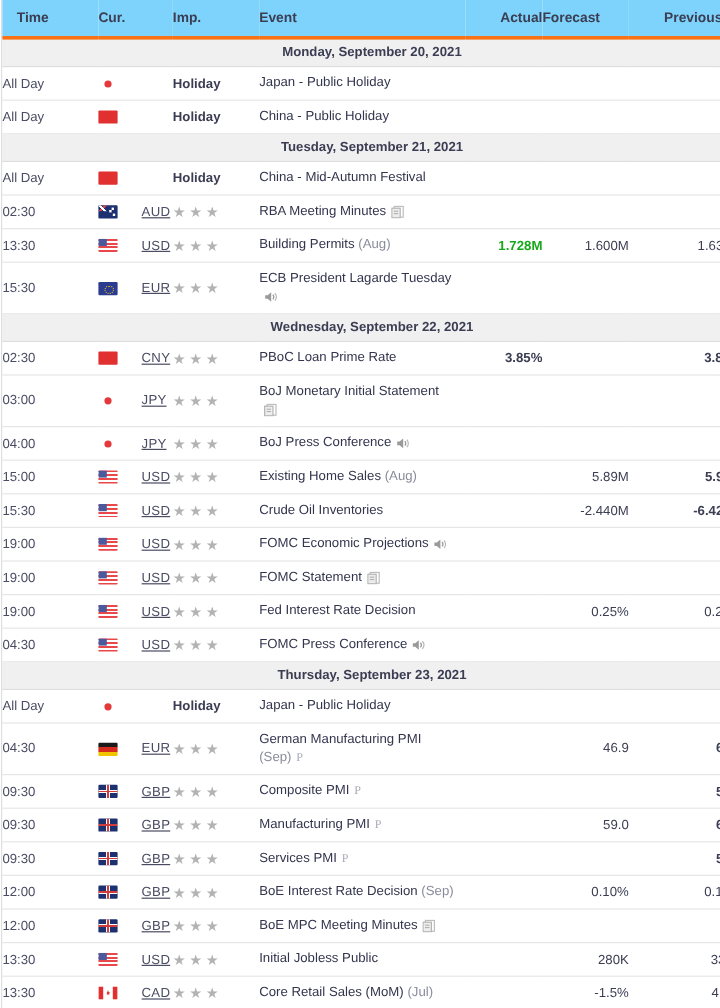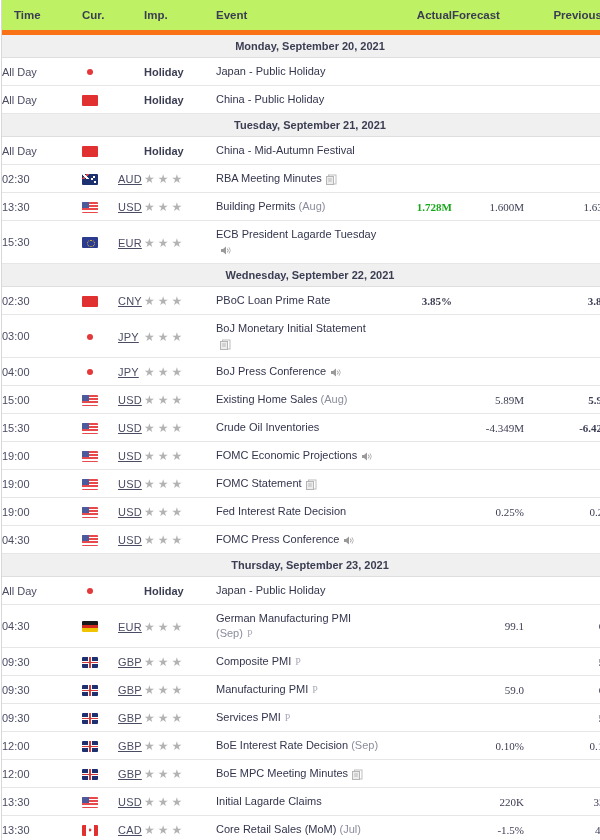--- a/index.html
+++ b/index.html
@@ -29,23 +29,23 @@
     border-collapse: collapse;
     table-layout: fixed;
   }
 
   
   thead th {
     font-size: 11.5px;
     font-weight: bold;
     color: #3b3d52;
     padding: 9px 0 9px 0;
-    border-bottom: 5px solid #f97316;
+    border-bottom: 3px solid #f97316;
     text-align: left;
-    background: #bef264;
+    background: #7dd3fc;
     white-space: nowrap;
   }
   th.col-time    { width: 68px;  padding-left: 12px; }
   th.col-cur     { width: 62px;  }
   th.col-imp     { width: 72px;  }
   th.col-event   { width: 172px; }
   th.col-actual  { width: 64px;  text-align: right; }
   th.col-fore    { width: 72px;  text-align: left; }
   th.col-prev    { width: 78px;  text-align: right; padding-right: 16px; }
 
@@ -119,21 +119,21 @@
   .ev-qual { color: #8a8c9c; }
   .ev-prelim {
     color: #a8aab8;
     font-size: 10px;
     font-family: "Liberation Serif", serif;
     margin-left: 4px;
     vertical-align: baseline;
   }
 
   
-  .val          { color: #3b3d52; font-family: Liberation Serif, serif; }
+  .val          { color: #3b3d52; }
   .val.bold     { font-weight: bold; }
   .val.green    { color: #17a81a; font-weight: bold; }
 
   
   .flag {
     display: inline-block;
     width: 16px;
     height: 11px;
     vertical-align: middle;
     position: relative;
@@ -365,21 +365,21 @@
           <td class="c-actual"></td>
           <td class="c-fore"><span class="val">5.89M</span></td>
           <td class="c-prev"><span class="val bold">5.99M</span></td>
         </tr>
         <tr class="event-row">
           <td class="c-time">15:30</td>
           <td class="c-cur"><span class="flag flag-us"></span><span class="cur-code">USD</span></td>
           <td class="c-imp"><span class="stars"><span class="star">★</span><span class="star">★</span><span class="star">★</span></span></td>
           <td class="c-event"><span class="ev-name">Crude Oil Inventories</span></td>
           <td class="c-actual"></td>
-          <td class="c-fore"><span class="val">-4.349M</span></td>
+          <td class="c-fore"><span class="val">-2.440M</span></td>
           <td class="c-prev"><span class="val bold">-6.422M</span></td>
         </tr>
         <tr class="event-row">
           <td class="c-time">19:00</td>
           <td class="c-cur"><span class="flag flag-us"></span><span class="cur-code">USD</span></td>
           <td class="c-imp"><span class="stars"><span class="star">★</span><span class="star">★</span><span class="star">★</span></span></td>
           <td class="c-event"><span class="ev-name">FOMC Economic Projections</span><span class="ic"><svg width="12" height="11" viewBox="0 0 12 11">
                 <path d="M1 4 h2 L6 1.5 v8 L3 7 H1 z" fill="#9a9a9a"></path>
                 <path d="M7.4 3.6 a3 3 0 0 1 0 3.8" stroke="#9a9a9a" stroke-width="1" fill="none"></path>
                 <path d="M9 2.3 a5 5 0 0 1 0 6.4" stroke="#b8b8b8" stroke-width="1" fill="none"></path>
@@ -435,21 +435,21 @@
           <td class="c-actual"></td>
           <td class="c-fore"></td>
           <td class="c-prev"></td>
         </tr>
         <tr class="event-row">
           <td class="c-time">04:30</td>
           <td class="c-cur"><span class="flag" style="background:linear-gradient(to bottom,#1a1a1a 0,#1a1a1a 33%,#d52b1e 33%,#d52b1e 66%,#f0c500 66%,#f0c500 100%)"></span><span class="cur-code">EUR</span></td>
           <td class="c-imp"><span class="stars"><span class="star">★</span><span class="star">★</span><span class="star">★</span></span></td>
           <td class="c-event"><span class="ev-name">German Manufacturing PMI</span> <span class="ev-qual">(Sep)</span><span class="ev-prelim">P</span></td>
           <td class="c-actual"></td>
-          <td class="c-fore"><span class="val">99.1</span></td>
+          <td class="c-fore"><span class="val">46.9</span></td>
           <td class="c-prev"><span class="val bold">62.6</span></td>
         </tr>
         <tr class="event-row">
           <td class="c-time">09:30</td>
           <td class="c-cur"><span class="flag flag-gb"></span><span class="cur-code">GBP</span></td>
           <td class="c-imp"><span class="stars"><span class="star">★</span><span class="star">★</span><span class="star">★</span></span></td>
           <td class="c-event"><span class="ev-name">Composite PMI</span><span class="ev-prelim">P</span></td>
           <td class="c-actual"></td>
           <td class="c-fore"></td>
           <td class="c-prev"><span class="val bold">54.8</span></td>
@@ -492,23 +492,23 @@
                 <line x1="2.2" y1="7" x2="5.8" y2="7" stroke="#a8a8a8" stroke-width="0.8"></line>
               </svg></span></td>
           <td class="c-actual"></td>
           <td class="c-fore"></td>
           <td class="c-prev"></td>
         </tr>
         <tr class="event-row">
           <td class="c-time">13:30</td>
           <td class="c-cur"><span class="flag flag-us"></span><span class="cur-code">USD</span></td>
           <td class="c-imp"><span class="stars"><span class="star">★</span><span class="star">★</span><span class="star">★</span></span></td>
-          <td class="c-event"><span class="ev-name">Initial Lagarde Claims</span></td>
-          <td class="c-actual"></td>
-          <td class="c-fore"><span class="val">220K</span></td>
+          <td class="c-event"><span class="ev-name">Initial Jobless Public</span></td>
+          <td class="c-actual"></td>
+          <td class="c-fore"><span class="val">280K</span></td>
           <td class="c-prev"><span class="val">332K</span></td>
         </tr>
         <tr class="event-row">
           <td class="c-time">13:30</td>
           <td class="c-cur"><span class="flag flag-ca"></span><span class="cur-code">CAD</span></td>
           <td class="c-imp"><span class="stars"><span class="star">★</span><span class="star">★</span><span class="star">★</span></span></td>
           <td class="c-event"><span class="ev-name">Core Retail Sales (MoM)</span> <span class="ev-qual">(Jul)</span></td>
           <td class="c-actual"></td>
           <td class="c-fore"><span class="val">-1.5%</span></td>
           <td class="c-prev"><span class="val">4.7%</span></td>

